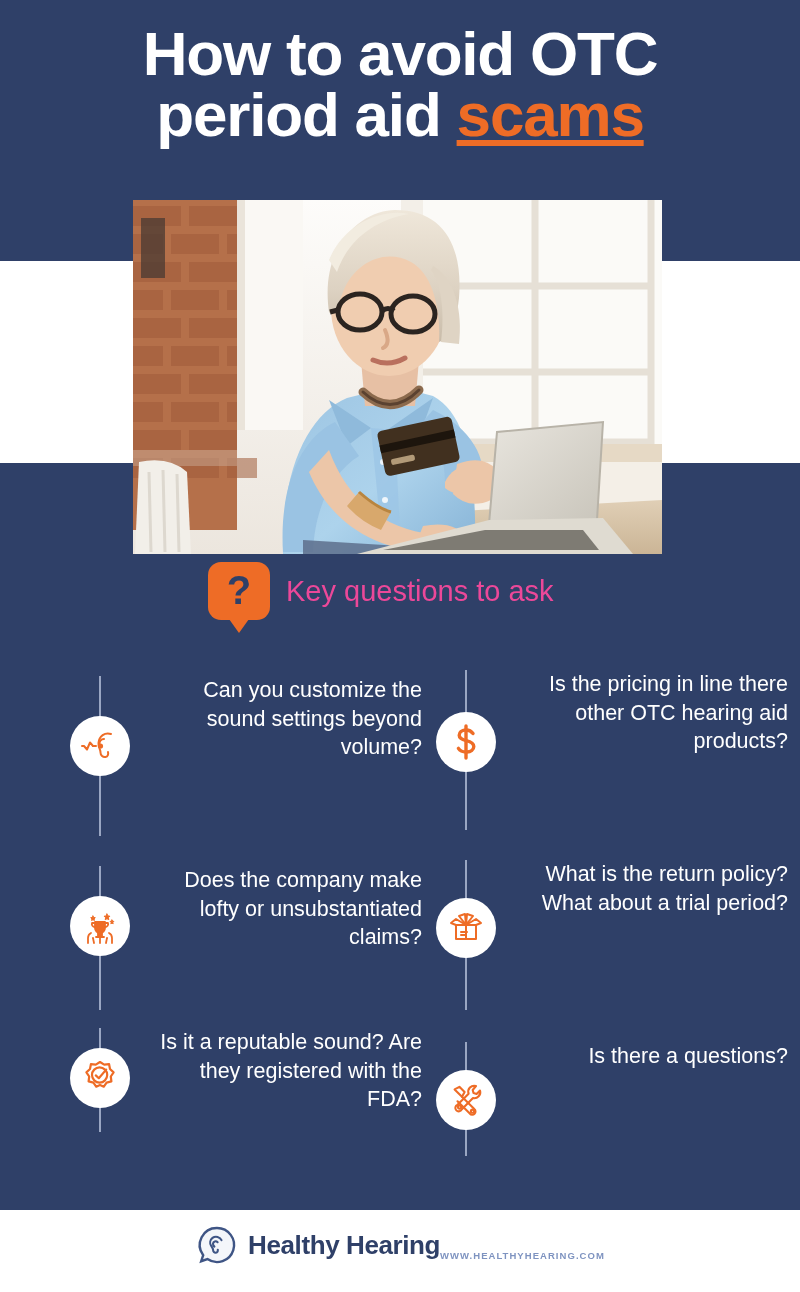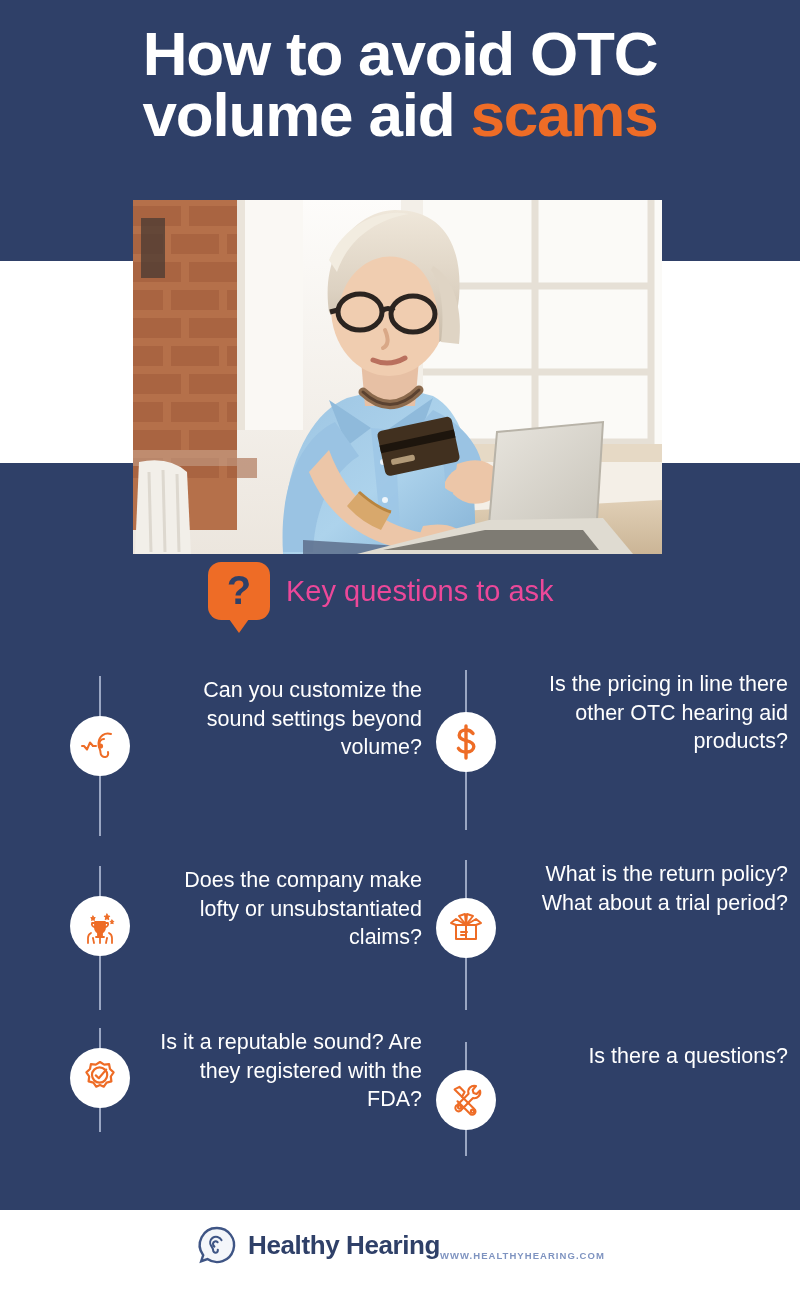--- a/index.html
+++ b/index.html
@@ -54,21 +54,21 @@
     text-align: center;
     line-height: 0.98;
   }
   .title-line {
     font-size: 62px;
     font-weight: bold;
     color: #ffffff;
     letter-spacing: -1.2px;
     display: block;
   }
-  .title-accent { color: #ee6c26; }
+  .title-accent { color: #ee6c26; text-decoration: underline; }
 
   
   .photo {
     position: absolute;
     left: 133px; top: 200px;
     width: 529px; height: 354px;
     overflow: hidden;
     background: #e9d9c9;
   }
   .photo svg { display: block; }
@@ -180,21 +180,21 @@
 
 <div id="infographic">
 
   <div class="band-navy-top"></div>
   <div class="band-white-mid"></div>
   <div class="band-navy-main"></div>
   <div class="band-white-footer"></div>
 
   <div class="title-wrap">
     <span class="title-line">How to avoid OTC</span>
-    <span class="title-line"><span>volume aid </span><span class="title-accent">scams</span></span>
+    <span class="title-line"><span>period aid </span><span class="title-accent">scams</span></span>
   </div>
 
   <div class="photo">
     <svg width="529" height="354" viewBox="0 0 529 354" xmlns="http://www.w3.org/2000/svg">
       <defs>
         <linearGradient id="winG" x1="0" y1="0" x2="0" y2="1">
           <stop offset="0%" stop-color="#fdfcfa"></stop>
           <stop offset="100%" stop-color="#ece6de"></stop>
         </linearGradient>
         <linearGradient id="shirtG" x1="0" y1="0" x2="1" y2="1">

